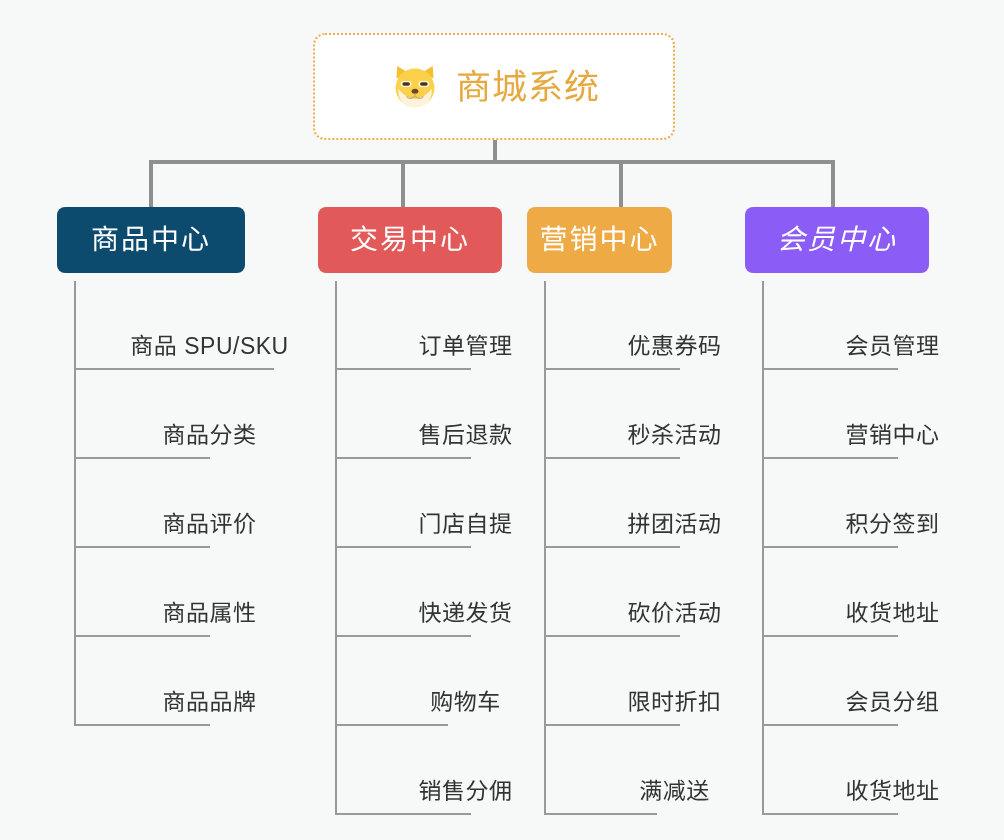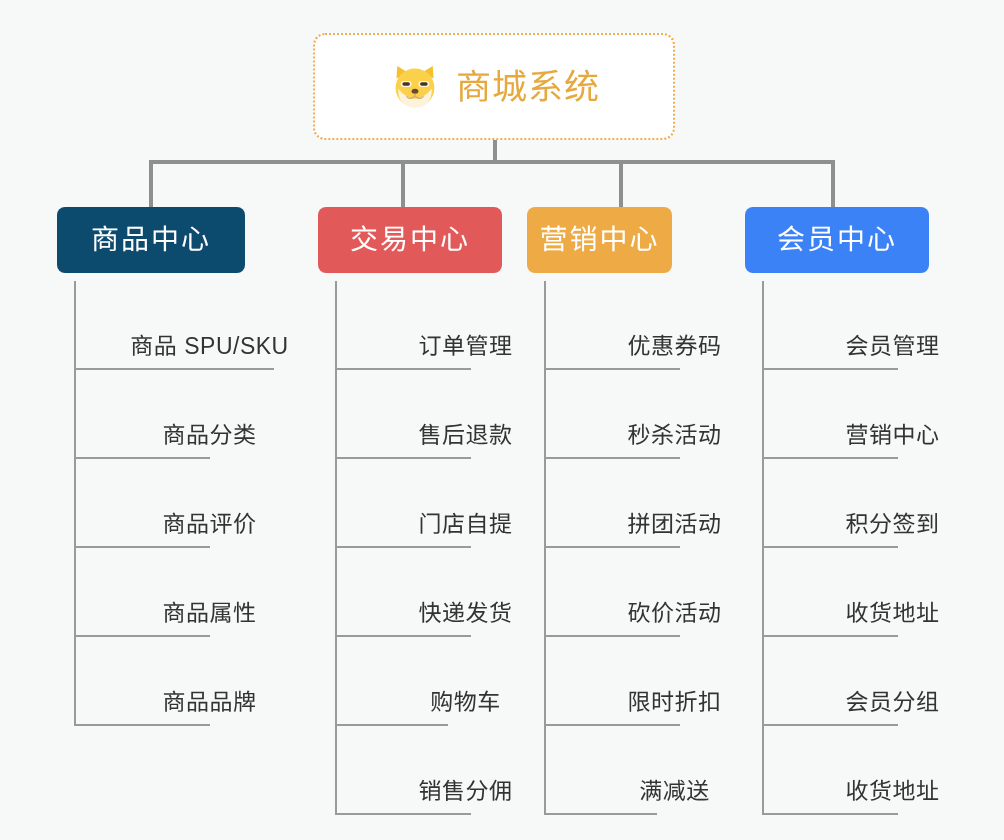--- a/index.html
+++ b/index.html
@@ -264,21 +264,21 @@
         <span class="leaf-rule" style="width: 136px;"></span>
       </div>
       <div class="leaf">
         <span class="leaf-text">满减送</span>
         <span class="leaf-rule" style="width: 112.5px;"></span>
       </div>
     </div>
   </div>
 
   <div class="branch" style="left:745px;width:250px;">
-    <div class="branch-header" style="width: 184px; background: #3b82f6;">会员中心</div>
+    <div class="branch-header" style="width: 184px; background: #8b5cf6; font-style: italic;">会员中心</div>
     <div class="branch-body">
       <div class="branch-spine"></div>
       <div class="leaf">
         <span class="leaf-text">会员管理</span>
         <span class="leaf-rule" style="width: 136px;"></span>
       </div>
       <div class="leaf">
         <span class="leaf-text">营销中心</span>
         <span class="leaf-rule" style="width: 136px;"></span>
       </div>

